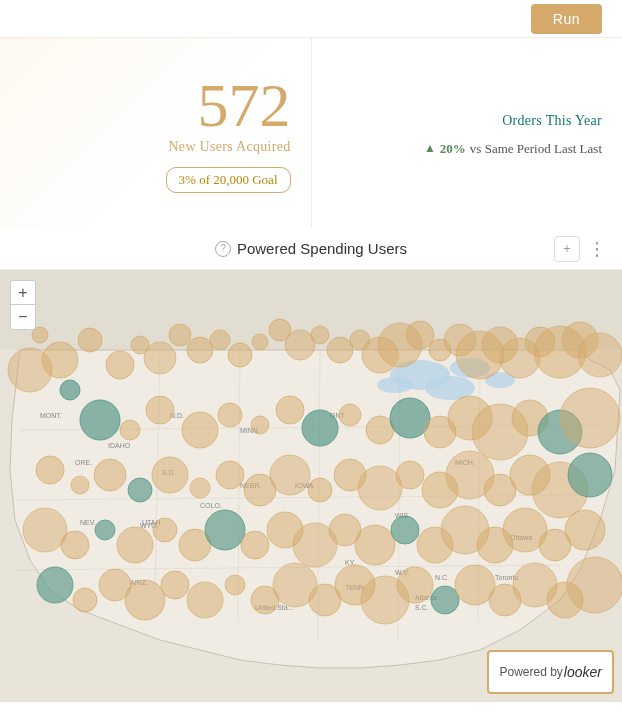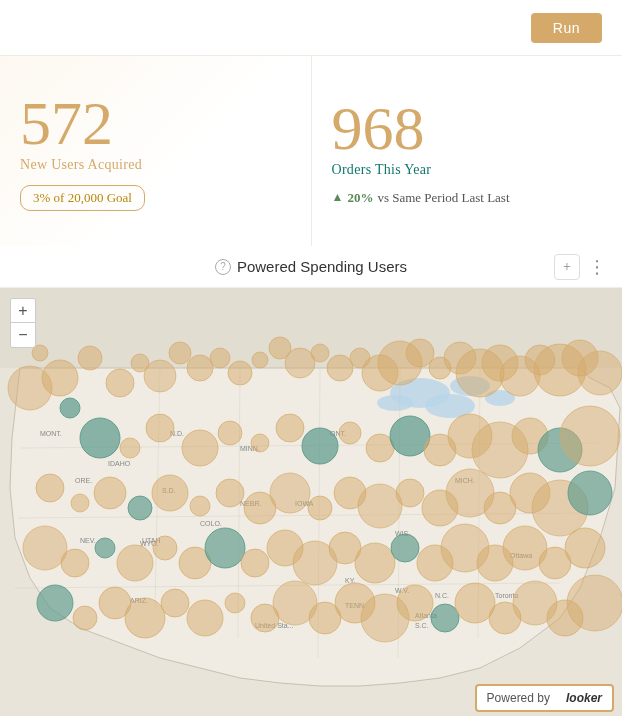--- a/index.html
+++ b/index.html
@@ -9,21 +9,21 @@
       height: 716px;
       background: #fff;
       font-family: 'Georgia', serif;
       overflow: hidden;
       position: relative;
     }
 
     
     .header-bar {
       width: 100%;
-      height: 56px;
+      height: 38px;
       background: #fff;
       display: flex;
       align-items: center;
       justify-content: flex-end;
       padding-right: 20px;
       border-bottom: 1px solid #f0ece4;
     }
 
     .run-button {
       background: #d4a96a;
@@ -42,21 +42,21 @@
       display: flex;
       width: 100%;
       height: 190px;
       background: #fff;
     }
 
     .kpi-card {
       flex: 1;
       display: flex;
       flex-direction: column;
-      align-items: flex-start;
+      align-items: flex-end;
       justify-content: center;
       padding: 20px;
       background: #fff;
     }
 
     .kpi-card:first-child {
       border-right: 1px solid #f0ece4;
       background: linear-gradient(135deg, #fdf8f0 0%, #fff 60%);
     }
 
@@ -226,54 +226,53 @@
     }
 
     
     .powered-by {
       position: absolute;
       bottom: 8px;
       right: 8px;
       background: #fff;
       border: 2px solid #d4a96a;
       border-radius: 4px;
-      padding: 5px 10px;
+      padding: 12px 10px;
       font-size: 12px;
       color: #555;
       font-family: sans-serif;
       display: flex;
       align-items: center;
-      gap: 16px;
+      gap: 1px;
       z-index: 10;
     }
 
     .looker-logo {
-      font-weight: bold;
-      font-size: 12px;
+      font-weight: normal;
+      font-size: 14px;
       color: #333;
       font-style: italic;
     }
   </style>
 </head>
 <body>
 
 <div class="header-bar">
   <button class="run-button">Run</button>
 </div>
 
 <div class="kpi-row">
 
   <div class="kpi-card">
     <div class="kpi-number">572</div>
     <div class="kpi-label">New Users Acquired</div>
     <div class="kpi-sublabel">3% of 20,000 Goal</div>
   </div>
 
   <div class="kpi-card kpi-card-right">
-    <div class="kpi-number">968</div>
     <div class="kpi-label">Orders This Year</div>
     <div class="kpi-trend">
       <span class="trend-up">▲</span>
       <span class="trend-pct">20%</span>
       <span>vs Same Period Last Last</span>
     </div>
   </div>
 </div>
 
 <div class="map-section">

